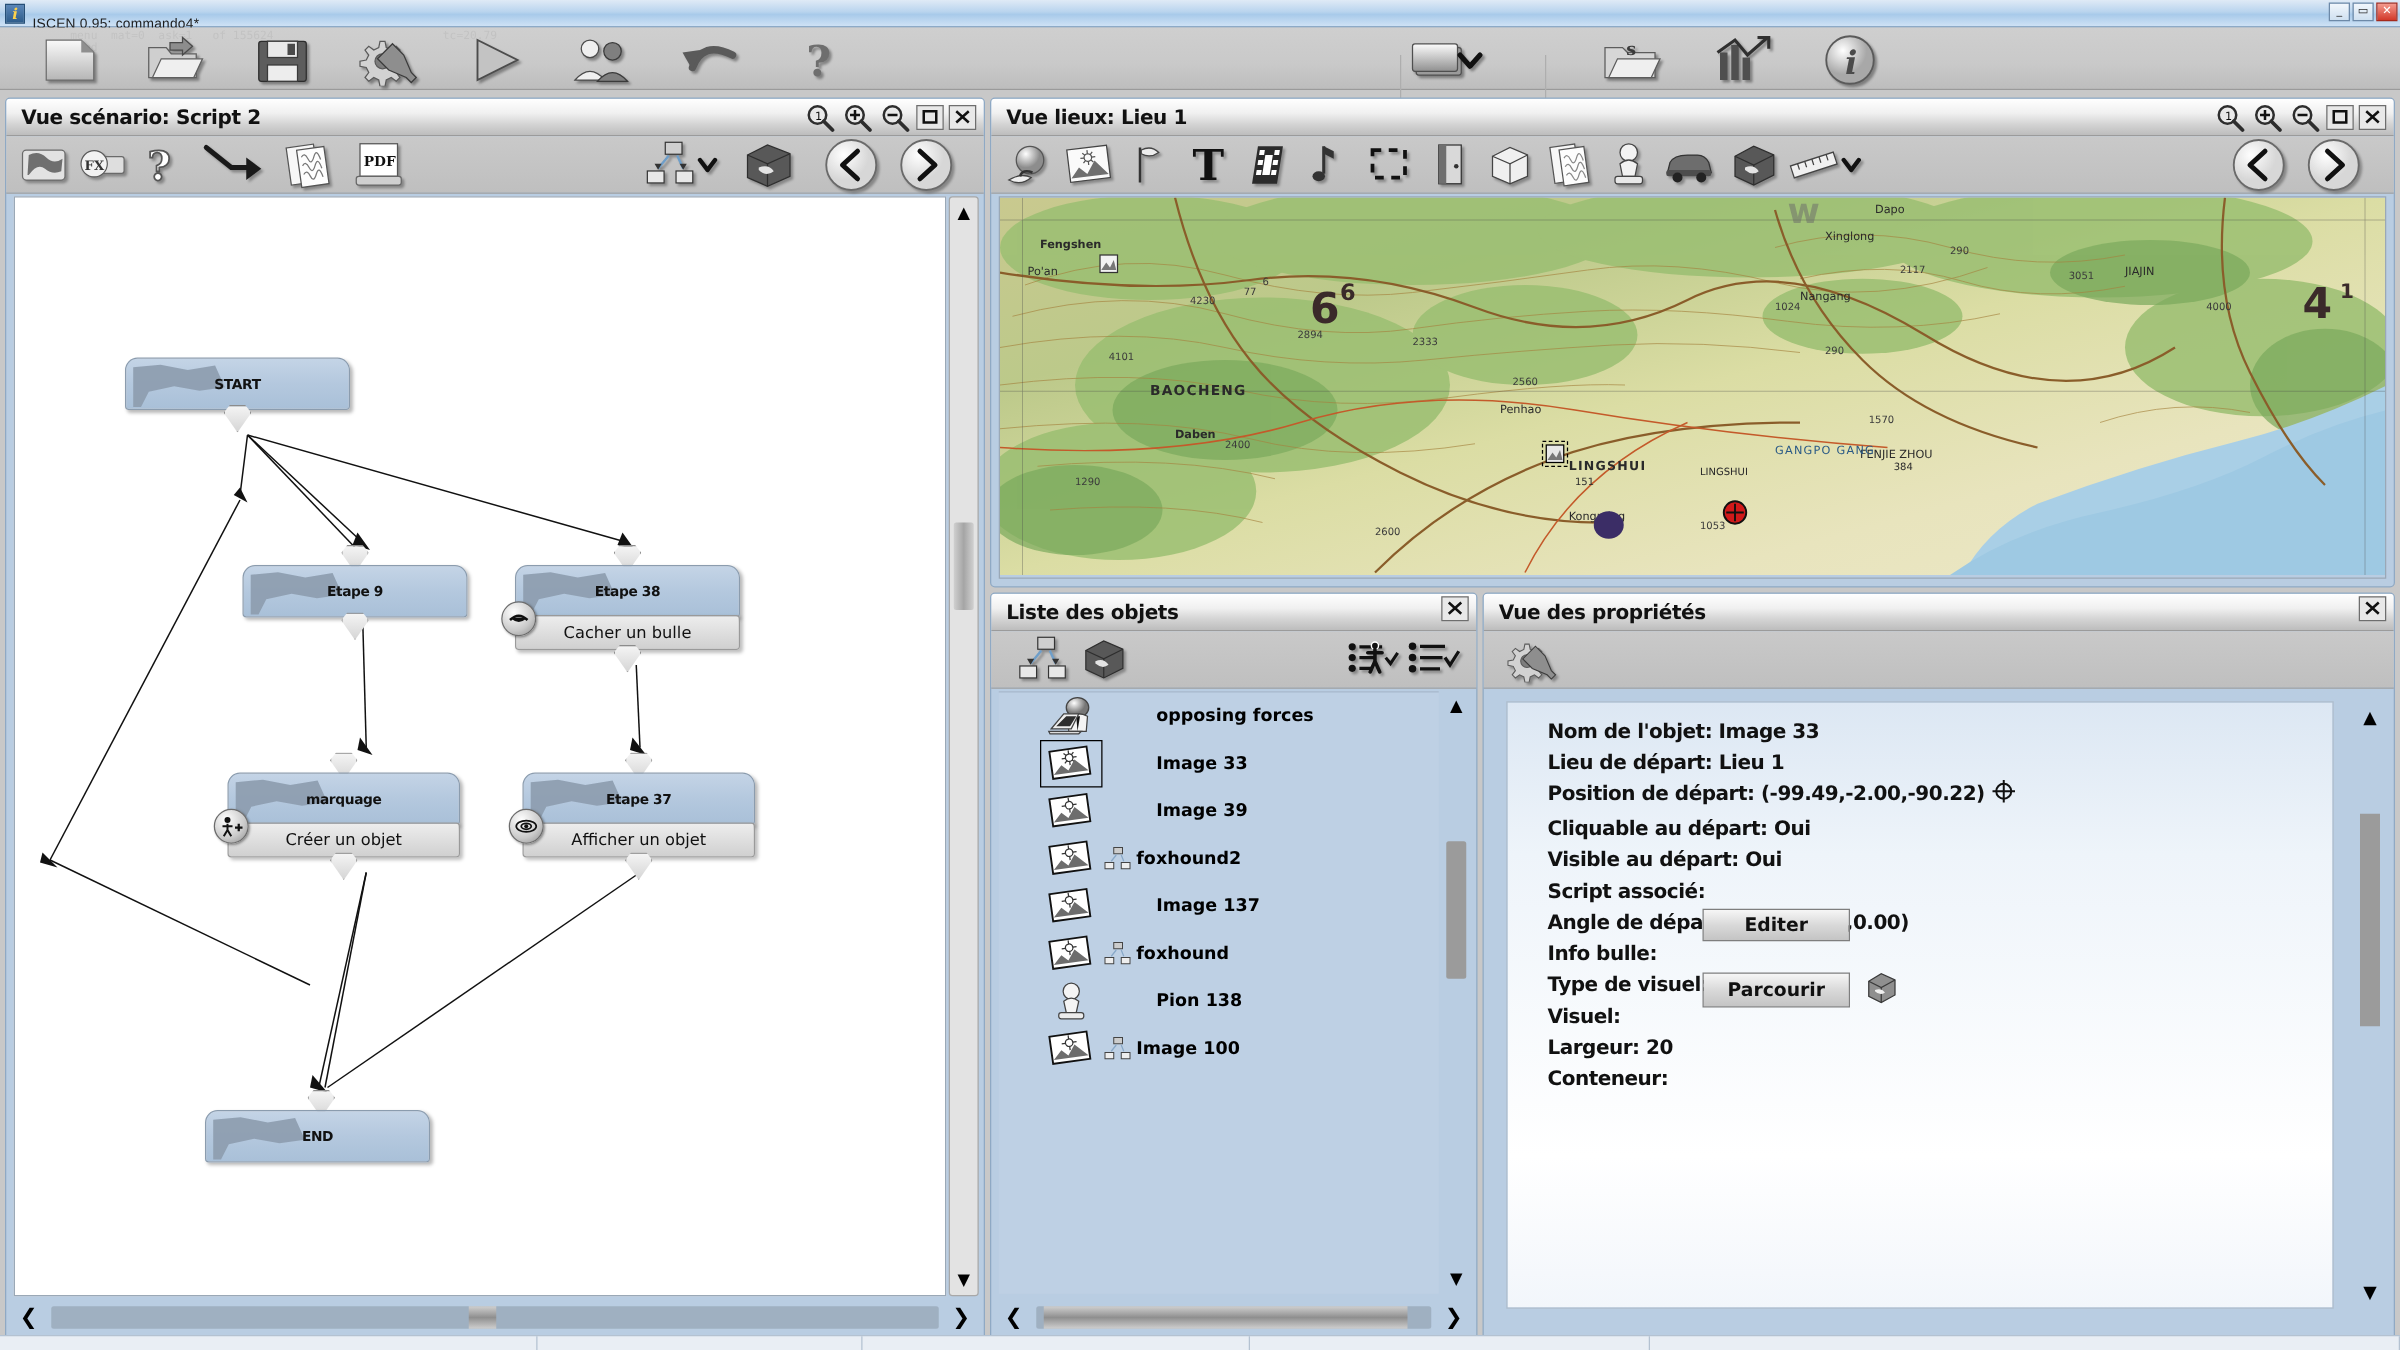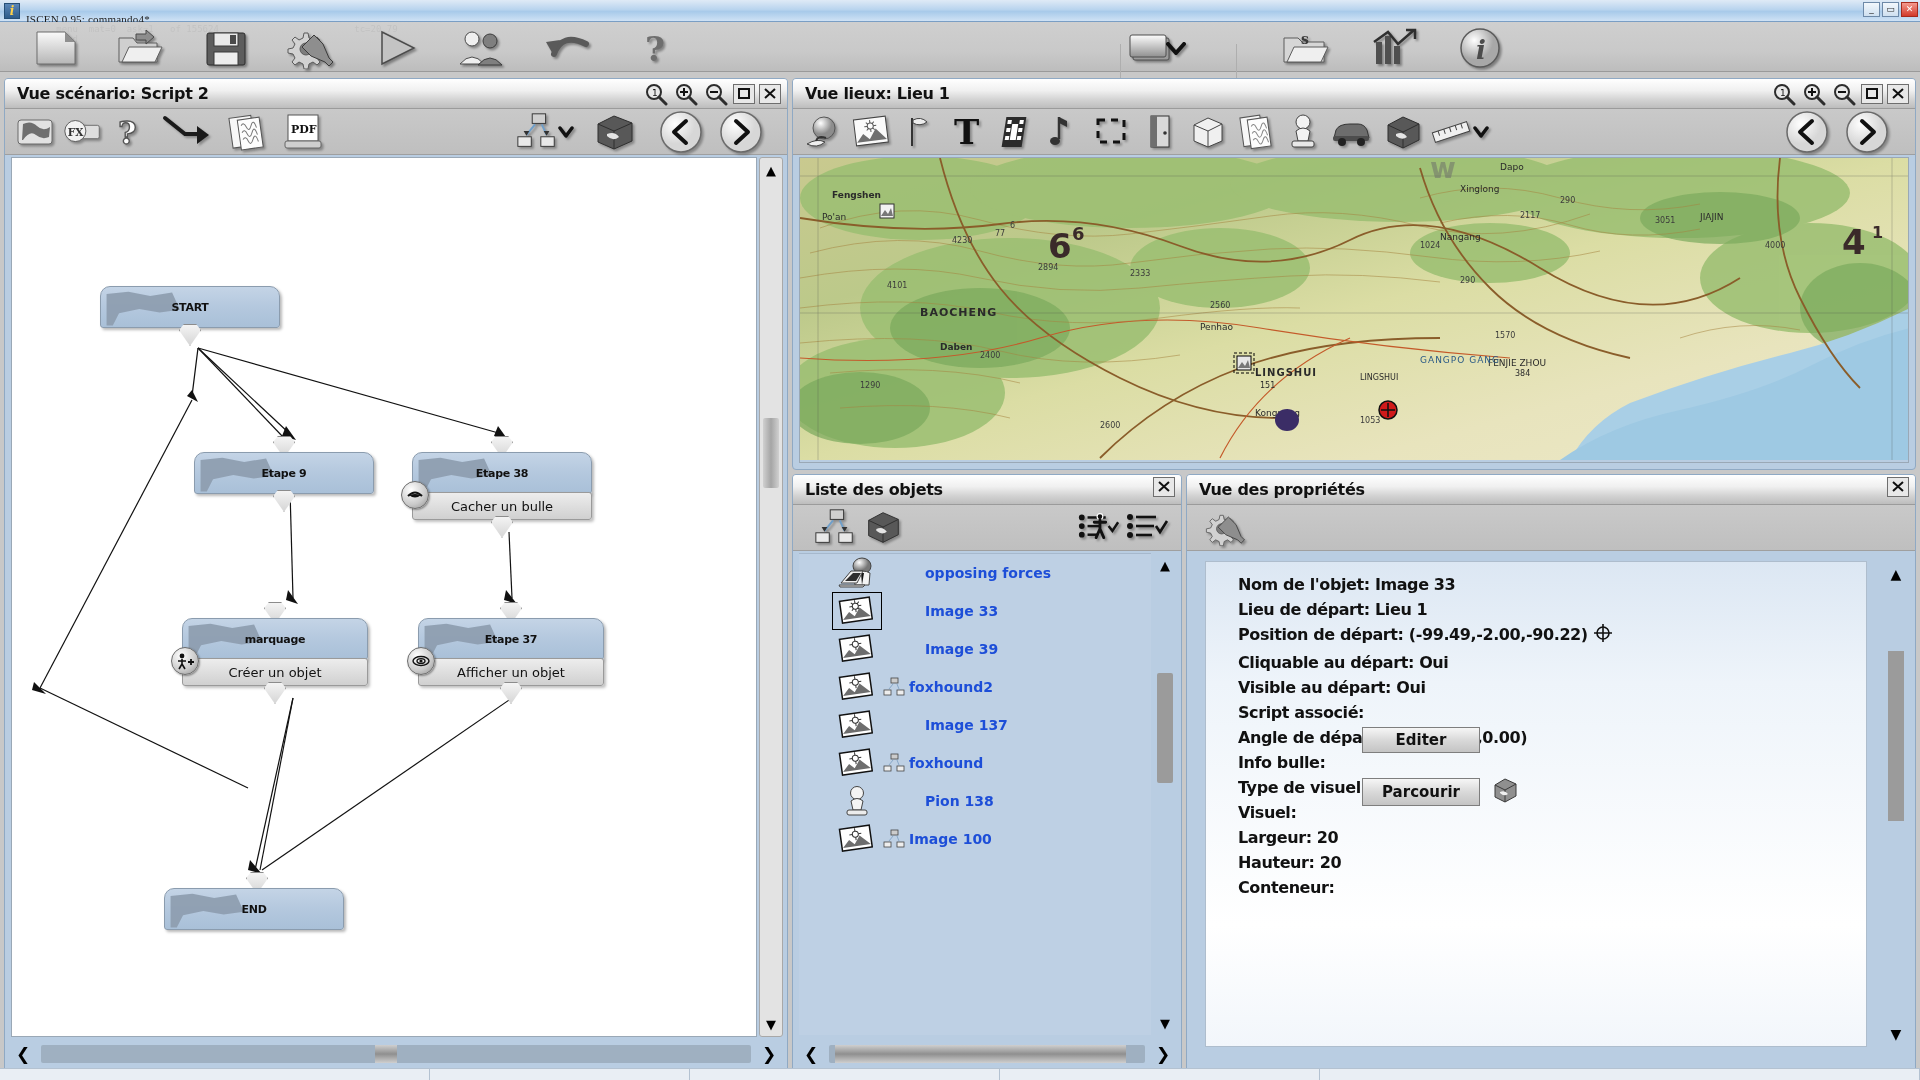--- a/index.html
+++ b/index.html
@@ -20,21 +20,21 @@
   }
   .tb-ico{
     width:16px;height:16px;margin-left:4px;margin-right:6px;
     background:linear-gradient(to bottom,#4a76a8,#2f5party);
     background:linear-gradient(to bottom,#5a86b8,#2e5c8a);
     border:1px solid #264f77;
     color:#ffd24a; font-style:italic; font-weight:bold;
     font-size:12px; line-height:14px; text-align:center;
     font-family:"DejaVu Serif", serif;
   }
-  .tb-title{ font-size:11px; color:#1d1d1d; font-family:Liberation Serif, serif; letter-spacing:.2px;margin-top:16px;}
+  .tb-title{ font-size:11px; color:#1d1d1d; font-family:Liberation Sans, sans-serif; letter-spacing:.2px;margin-top:16px;}
   .tb-btns{ position:absolute; right:2px; top:2px; display:flex; gap:2px; }
   .tb-b{
     width:17px;height:15px; border:1px solid #6d89a8;
     background:linear-gradient(to bottom,#f2f7fc,#cfe0f0);
     font-size:9px; line-height:13px; text-align:center; color:#2b2b2b;
   }
   .tb-b.close{ background:linear-gradient(to bottom,#f49a8e,#d2392a); border-color:#a52a1d; color:#fff; }
 
   
   .toolbar{
@@ -173,21 +173,21 @@
     position:absolute; left:6px; top:78px; right:30px; bottom:38px;
     background:#bed0e4; border-top:1px solid #a6b8cc; overflow:hidden;
   }
   .objrow{
     height:38px; display:flex; align-items:center; padding-left:34px;
   }
   .objrow .ic{ width:48px; height:36px; display:flex;align-items:center;justify-content:center;}
   .objrow .ic.sel{ outline:1px solid #000; }
   .objrow .scr{ width:26px; display:flex;align-items:center;justify-content:center; }
   .objrow .nm{
-    font-size:14px; font-weight:bold; color:#1d4ed8; margin-left:18px;
+    font-size:14px; font-weight:bold; color:#000000; margin-left:18px;
     font-family:"DejaVu Sans", sans-serif;
   }
   .obj-vscroll{
     position:absolute; right:4px; top:78px; bottom:38px; width:24px;
   }
   .obj-vscroll .arrow{ height:24px; display:flex;align-items:center;justify-content:center;font-size:13px;}
   .obj-vscroll .thumb{
     position:absolute; left:4px; right:4px; top:120px; height:110px;
     background:#9b9b9b; border-radius:2px;
   }
@@ -1228,24 +1228,20 @@
       </div>
       <div class="prop-line">
         <span>Visuel:</span>
         <span></span>
       </div>
       <div class="prop-line">
         <span>Largeur:</span>
         <span>20</span>
       </div>
       <div class="prop-line">
-        <span>Hauteur:</span>
-        <span>20</span>
-      </div>
-      <div class="prop-line">
         <span>Conteneur:</span>
         <span></span>
       </div>
 
       <div class="btn" style="left:156px; top:165px; width:118px; height:26px">Editer</div>
       <div class="btn" style="left:156px; top:216px; width:118px; height:28px">Parcourir</div>
       <div style="position:absolute; left:284px; top:214px">
         <svg width="30" height="28" viewBox="0 0 30 28">
           <path d="M5 9 L15 3 L26 8 L26 20 L15 26 L5 21 Z" fill="#8f8f8f" stroke="#3a3a3a"></path>
           <path d="M5 9 L15 14 L26 8" fill="none" stroke="#3a3a3a"></path>

